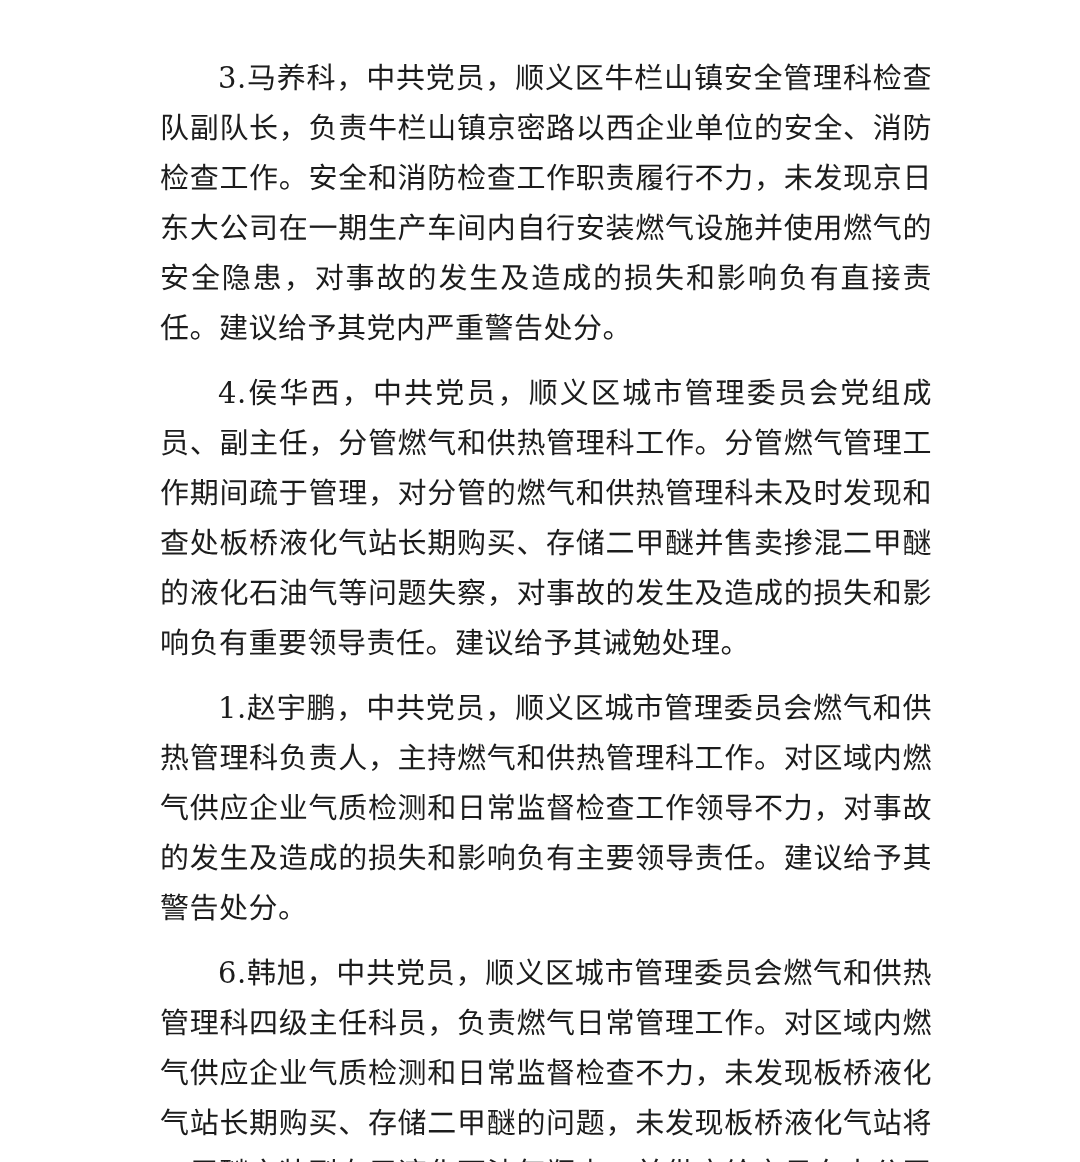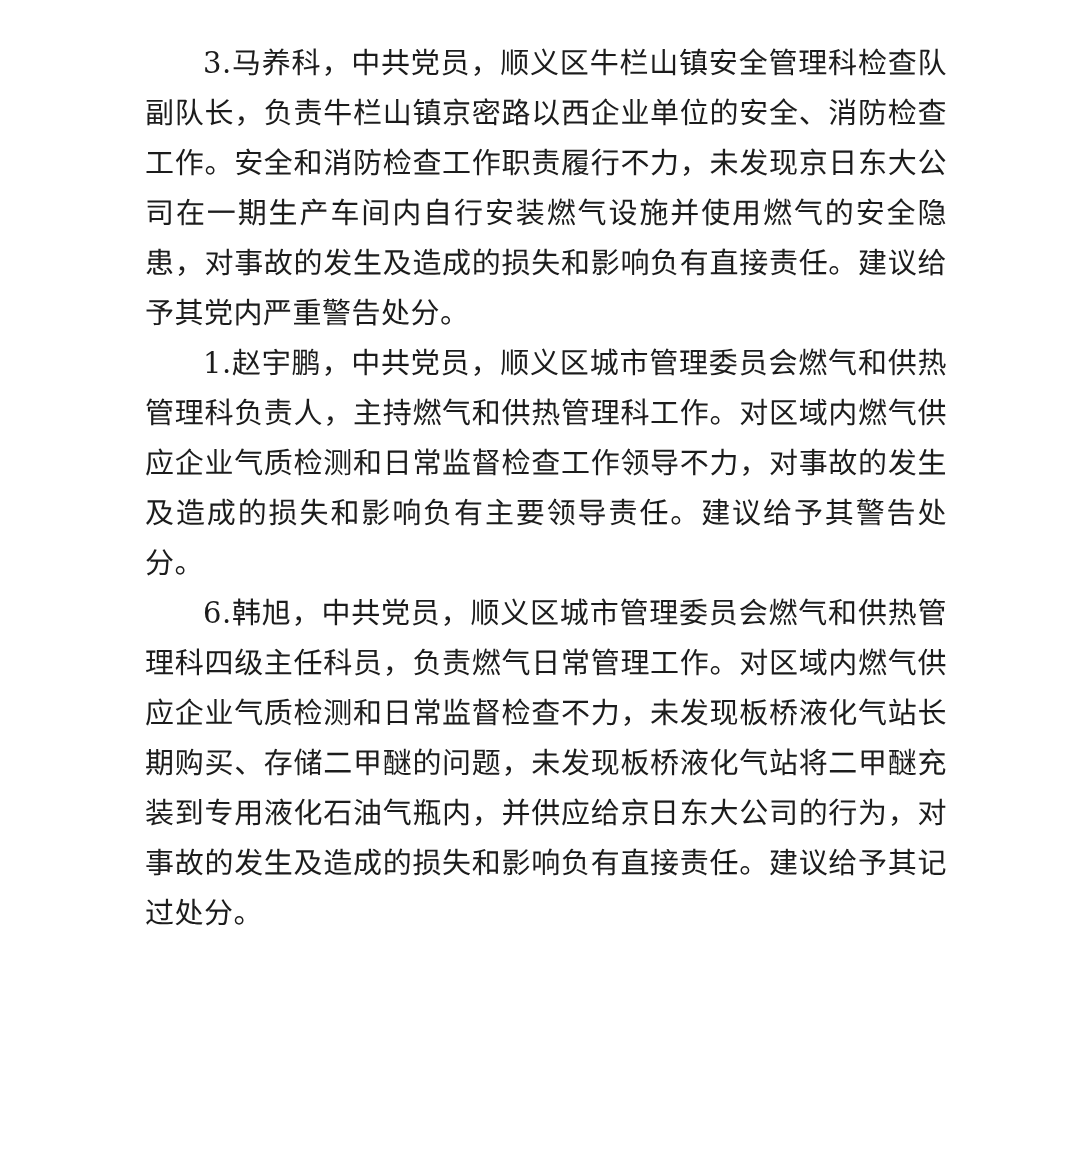--- a/index.html
+++ b/index.html
@@ -13,34 +13,35 @@
     overflow: hidden;
   }
   .page {
     box-sizing: border-box;
     width: 1080px;
     height: 1162px;
     background: #ffffff;
     padding: 38px 133px 20px 145px;
   }
   .doc-body p {
-    margin: 0;
+    margin: 15px;
     font-family: "DejaVu Serif", "Liberation Serif", serif;
     font-size: 29px;
     line-height: 50px;
     color: #1c1c1c;
     text-align: justify;
     text-justify: inter-ideograph;
     text-indent: 2em;
     word-break: break-all;
     letter-spacing: 0.5px;
   }
 </style>
 </head>
 <body>
 
 <div class="page">
   <div class="doc-body">
     <p>3.马养科，中共党员，顺义区牛栏山镇安全管理科检查队副队长，负责牛栏山镇京密路以西企业单位的安全、消防检查工作。安全和消防检查工作职责履行不力，未发现京日东大公司在一期生产车间内自行安装燃气设施并使用燃气的安全隐患，对事故的发生及造成的损失和影响负有直接责任。建议给予其党内严重警告处分。</p>
+    <p>4.侯华西，中共党员，顺义区城市管理委员会党组成员、副主任，分管燃气和供热管理科工作。分管燃气管理工作期间疏于管理，对分管的燃气和供热管理科未及时发现和查处板桥液化气站长期购买、存储二甲醚并售卖掺混二甲醚的液化石油气等问题失察，对事故的发生及造成的损失和影响负有重要领导责任。建议给予其诫勉处理。</p>
     <p>1.赵宇鹏，中共党员，顺义区城市管理委员会燃气和供热管理科负责人，主持燃气和供热管理科工作。对区域内燃气供应企业气质检测和日常监督检查工作领导不力，对事故的发生及造成的损失和影响负有主要领导责任。建议给予其警告处分。</p>
     <p>6.韩旭，中共党员，顺义区城市管理委员会燃气和供热管理科四级主任科员，负责燃气日常管理工作。对区域内燃气供应企业气质检测和日常监督检查不力，未发现板桥液化气站长期购买、存储二甲醚的问题，未发现板桥液化气站将二甲醚充装到专用液化石油气瓶内，并供应给京日东大公司的行为，对事故的发生及造成的损失和影响负有直接责任。建议给予其记过处分。</p>
   </div>
 </div>
 
 </body></html>

